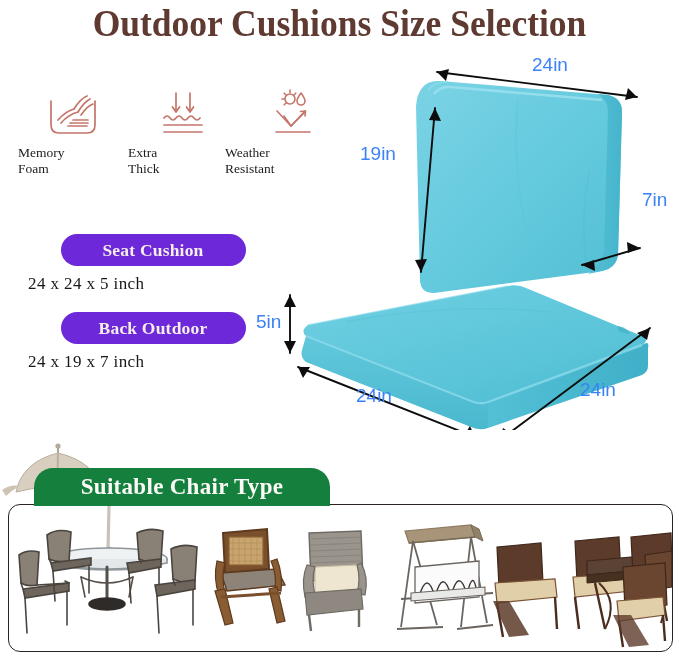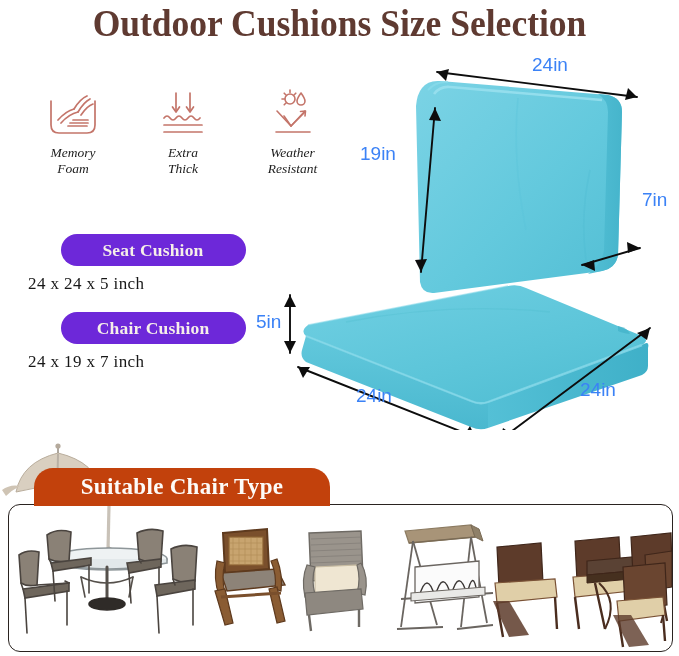--- a/index.html
+++ b/index.html
@@ -13,21 +13,21 @@
   
   .title{
     position:absolute;left:0;top:2px;width:679px;text-align:center;
     font-family:"Liberation Serif", serif;
     font-size:37px;font-weight:700;color:#5f3a31;letter-spacing:0px;
     transform:scaleX(0.96);transform-origin:center top;white-space:nowrap;
   }
 
   
   .features{position:absolute;left:18px;top:84px;width:330px;height:105px;}
-  .feature{position:absolute;top:0;width:110px;text-align:center;font-style:italic;}
+  .feature{position:absolute;top:0;width:110px;text-align:left;}
   .feature .glyph{height:58px;display:flex;align-items:center;justify-content:center;}
   .feature .flabel{
     font-family:"Liberation Serif", serif;
     font-size:13.5px;color:#1c1c1c;line-height:1.18;margin-top:3px;
   }
   #feat-0{left:0px;}
   #feat-1{left:110px;}
   #feat-2{left:207px;width:135px;}
 
   
@@ -55,21 +55,21 @@
   #dim-top{left:282px;top:4px;}
   #dim-left{left:110px;top:93px;}
   #dim-right{left:392px;top:139px;}
   #dim-h{left:6px;top:261px;text-align:center;}
   #dim-front{left:106px;top:335px;}
   #dim-side{left:330px;top:329px;}
 
   
   .banner{
     position:absolute;left:34px;top:468px;width:296px;height:38px;
-    background:#c2410c;
+    background:#15803d;
     border-radius:19px 19px 0 0;
     display:flex;align-items:center;justify-content:center;
     color:#fdfbf8;font-family:"Liberation Serif", serif;
     font-size:23px;font-weight:700;letter-spacing:.3px;
     z-index:3;
   }
   .umbrella{position:absolute;left:0px;top:440px;width:180px;height:80px;z-index:2;}
 
   
   .chair-panel{
@@ -154,21 +154,21 @@
         <span>Thick</span>
       </div>
     </div>
 
   </div>
 
   <div class="specs">
     <div class="badge">Seat Cushion</div>
     <div class="spec-val">24 x 24 x 5 inch</div>
     <div class="spec-gap"></div>
-    <div class="badge">Chair Cushion</div>
+    <div class="badge">Back Outdoor</div>
     <div class="spec-val">24 x 19 x 7 inch</div>
   </div>
 
   <div class="cushion-area">
 
     <svg class="cushion-svg" width="429" height="380" viewBox="0 0 429 380">
       <defs>
         <linearGradient id="gBack" x1="0" y1="0" x2="1" y2="1">
           <stop offset="0%" stop-color="#7bd3e5"></stop>
           <stop offset="55%" stop-color="#63c9dd"></stop>

